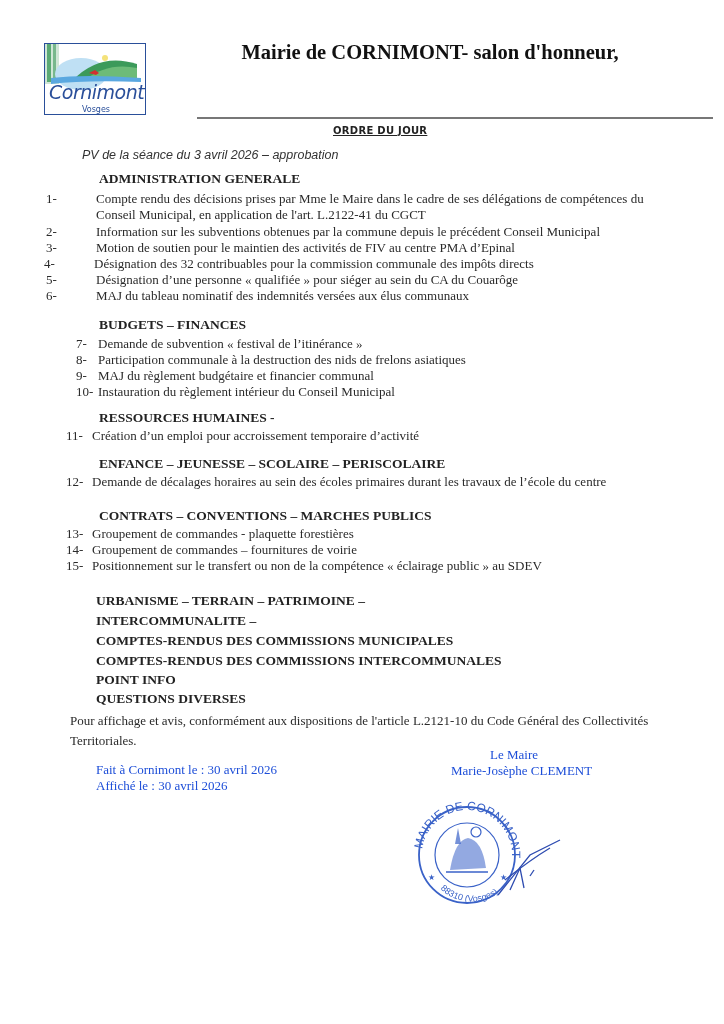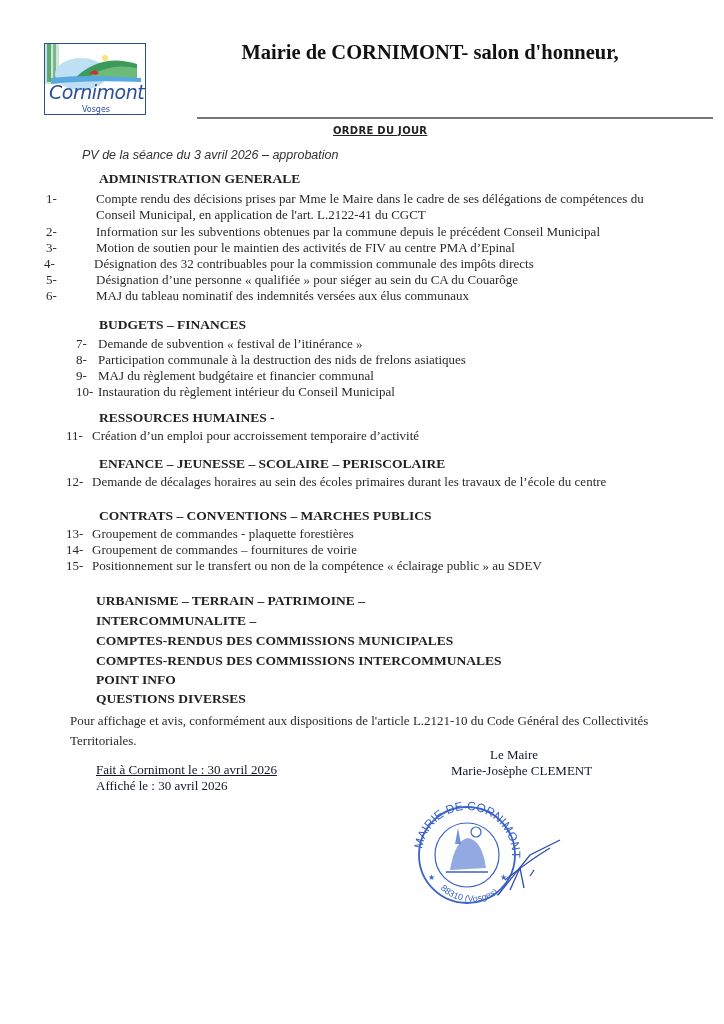--- a/index.html
+++ b/index.html
@@ -49,21 +49,21 @@
     }
     .item {
       position: absolute; font-size: 13px; color: #2a2a2a; line-height: 16px;
       font-family: "Liberation Serif", serif;
     }
     .item .num { display: inline-block; }
     .item .text { display: inline-block; vertical-align: top; }
     .para {
       position: absolute; left: 70px; top: 711px; width: 630px; font-size: 13px; line-height: 20px; color: #2a2a2a;
     }
-    .small { position: absolute; font-size: 13px; color: #0f172a; }
+    .small { position: absolute; font-size: 13px; color: #1d4ed8; }
     .stamp { position: absolute; left: 410px; top: 800px; }
   </style>
 </head>
 <body>
 
 <div class="logo">
   <svg width="100" height="70" viewBox="0 0 100 70">
     <rect x="0" y="0" width="14" height="40" fill="#cfe6d6"></rect>
     <path d="M2 0 L6 0 L6 38 L2 38 Z" fill="#3c9a5a" opacity="0.8"></path>
     <path d="M8 0 L11 0 L11 38 L8 38 Z" fill="#3c9a5a" opacity="0.6"></path>
@@ -145,21 +145,21 @@
 <div class="section-title" style="left:96px; top:593px;">URBANISME – TERRAIN – PATRIMOINE –</div>
 <div class="section-title" style="left:96px; top:613px;">INTERCOMMUNALITE –</div>
 <div class="section-title" style="left:96px; top:633px;">COMPTES-RENDUS DES COMMISSIONS MUNICIPALES</div>
 <div class="section-title" style="left:96px; top:653px;">COMPTES-RENDUS DES COMMISSIONS INTERCOMMUNALES</div>
 <div class="section-title" style="left:96px; top:672px;">POINT INFO</div>
 <div class="section-title" style="left:96px; top:691px;">QUESTIONS DIVERSES</div>
 
 <div class="para">Pour affichage et avis, conformément aux dispositions de l'article L.2121-10 du Code Général des Collectivités Territoriales.</div>
 <div class="small" style="left:490px; top:747px;">Le Maire</div>
 <div class="small" style="left:451px; top:763px;">Marie-Josèphe CLEMENT</div>
-<div class="small" style="left:96px; top:762px;text-decoration:underline;">Fait à Cornimont le : 30 avril 2026</div>
+<div class="small" style="left:96px; top:762px;">Fait à Cornimont le : 30 avril 2026</div>
 <div class="small" style="left:96px; top:778px;">Affiché le : 30 avril 2026</div>
 
 <div class="stamp">
   <svg width="160" height="110" viewBox="0 0 160 110">
     <defs>
       <path id="arcTop" d="M 12 55 A 45 45 0 0 1 102 55"></path>
       <path id="arcBot" d="M 26 84 A 45 45 0 0 0 96 86"></path>
     </defs>
     <circle cx="57" cy="55" r="48" fill="none" stroke="#3a62c8" stroke-width="1.8"></circle>
     <circle cx="57" cy="55" r="32" fill="none" stroke="#3a62c8" stroke-width="1.2"></circle>

